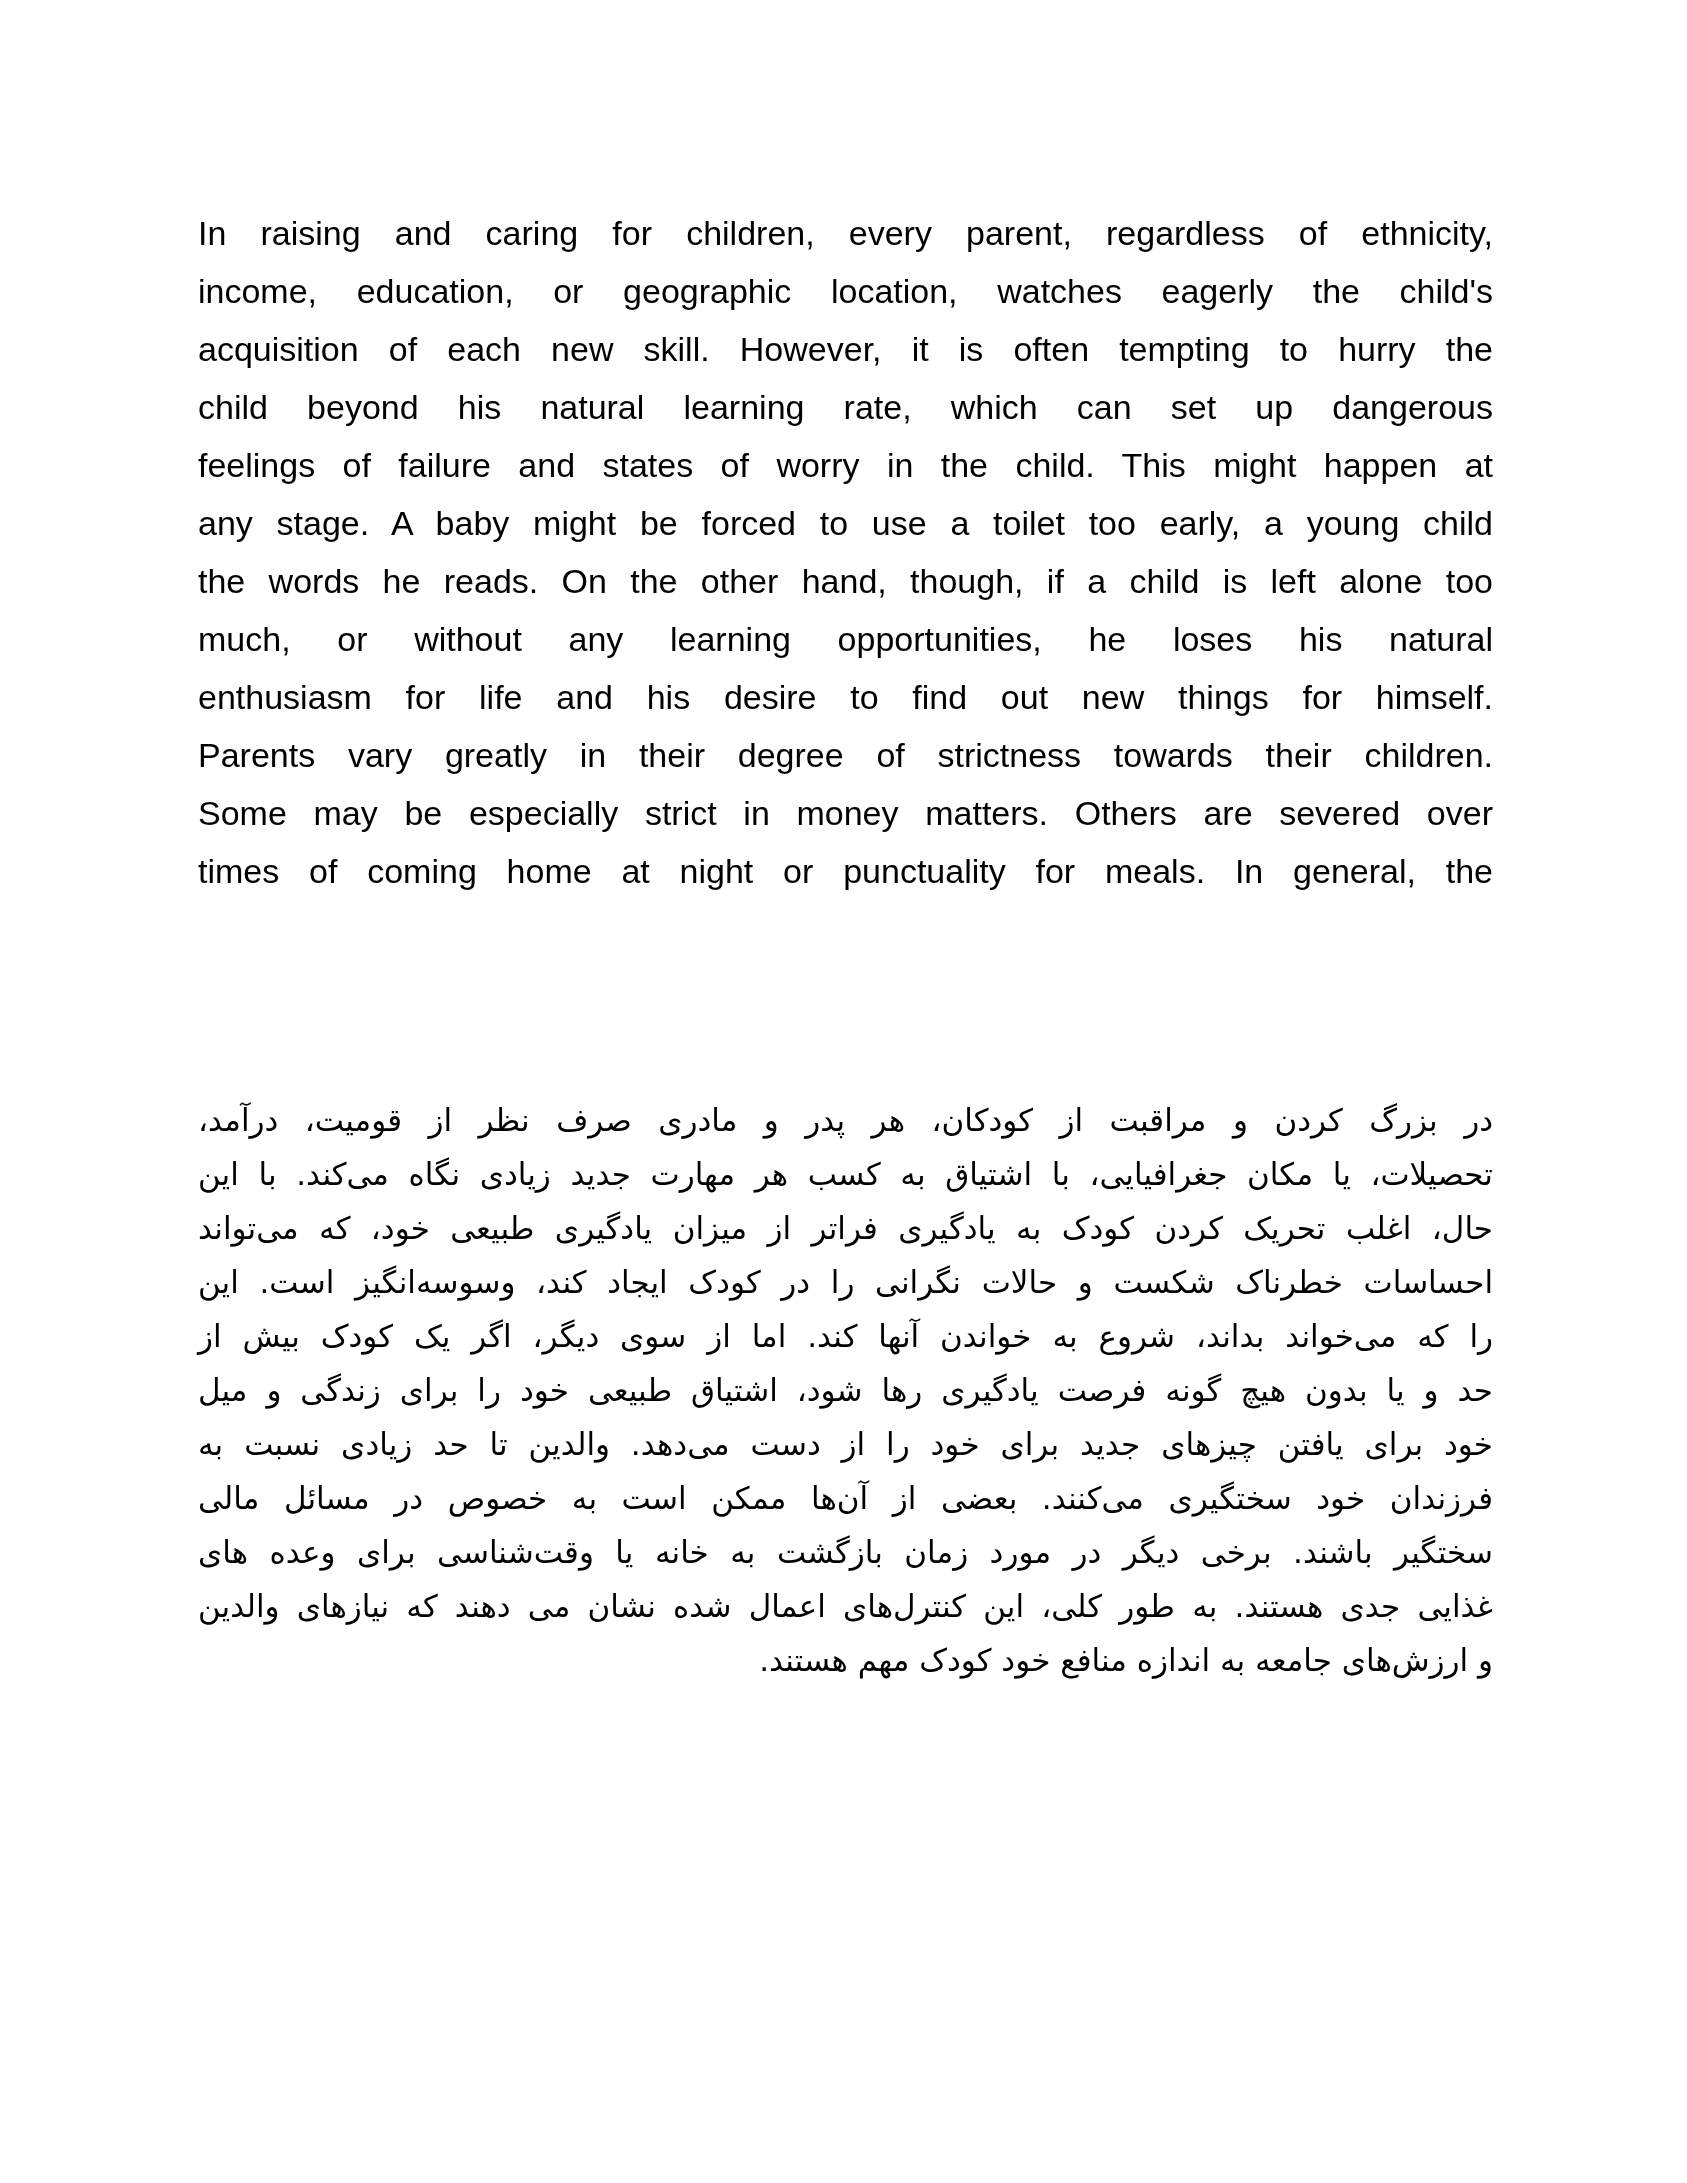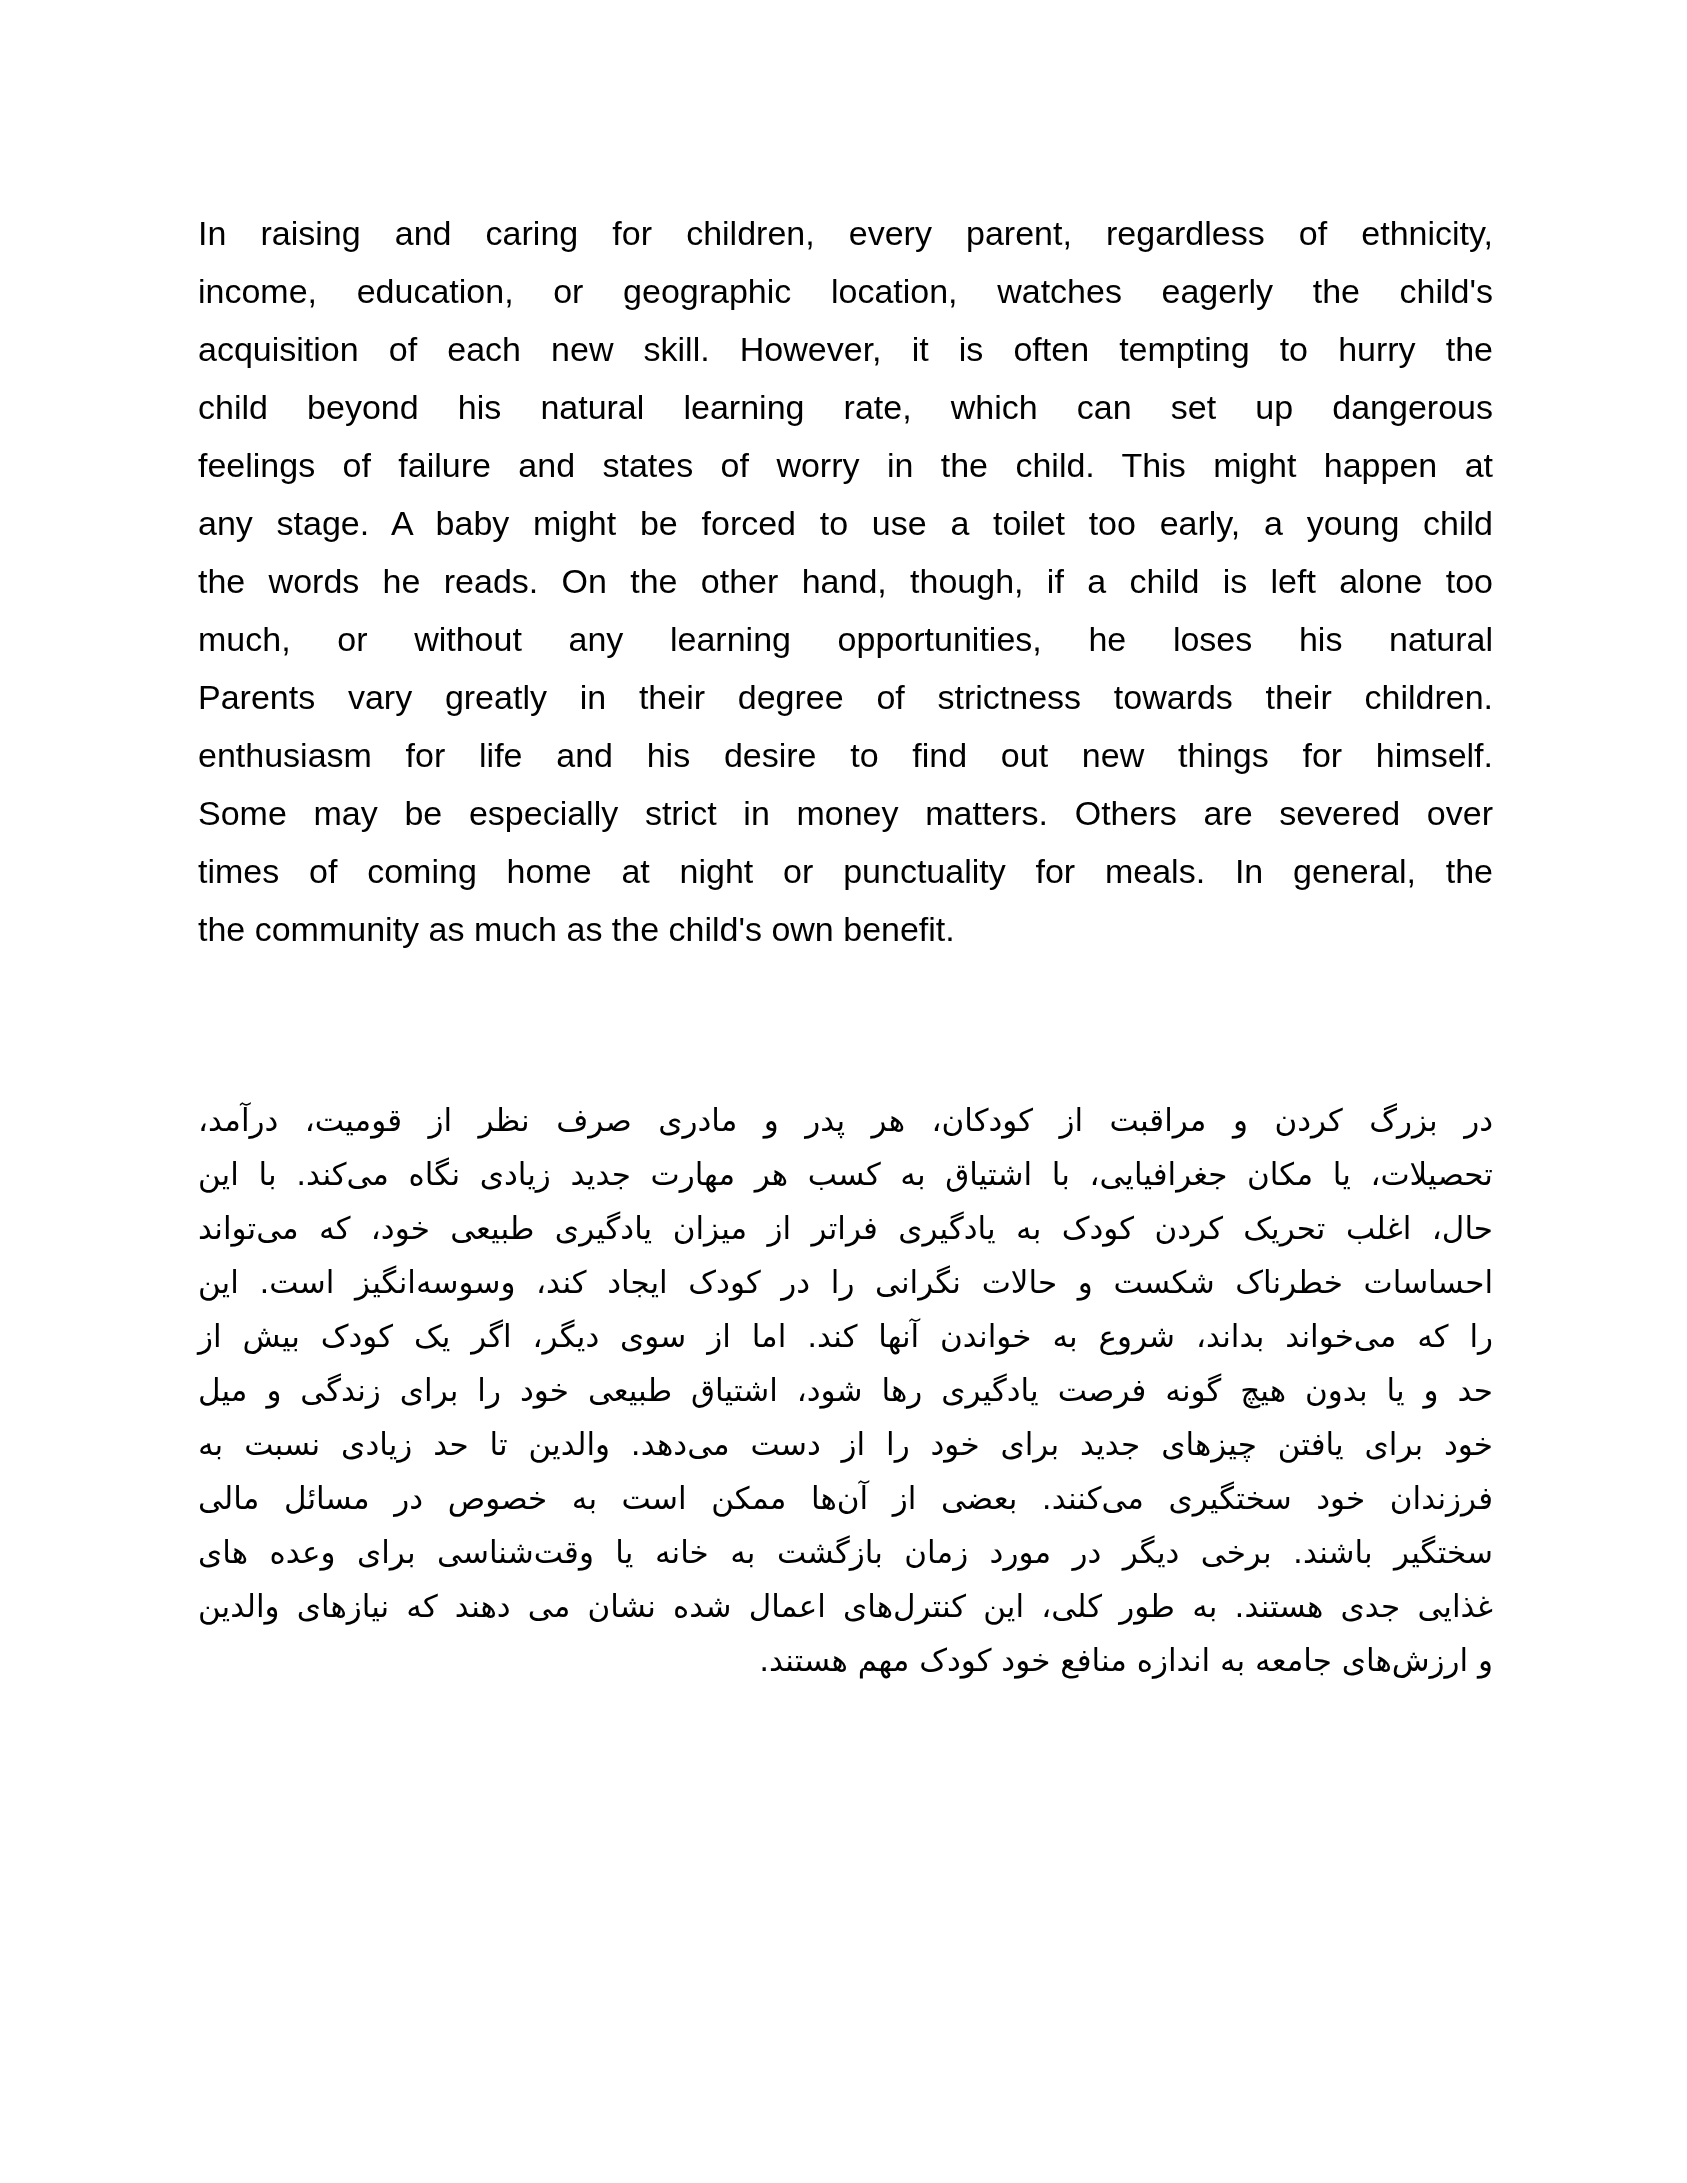--- a/index.html
+++ b/index.html
@@ -59,25 +59,24 @@
 
   <div class="textblock para-en" dir="ltr" lang="en">
       <div class="line">In raising and caring for children, every parent, regardless of ethnicity,</div>
       <div class="line">income, education, or geographic location, watches eagerly the child's</div>
       <div class="line">acquisition of each new skill. However, it is often tempting to hurry the</div>
       <div class="line">child beyond his natural learning rate, which can set up dangerous</div>
       <div class="line">feelings of failure and states of worry in the child. This might happen at</div>
       <div class="line">any stage. A baby might be forced to use a toilet too early, a young child</div>
       <div class="line">the words he reads. On the other hand, though, if a child is left alone too</div>
       <div class="line">much, or without any learning opportunities, he loses his natural</div>
+      <div class="line">enthusiasm for life and his desire to find out new things for himself.</div>
       <div class="line">Parents vary greatly in their degree of strictness towards their children.</div>
-      <div class="line">enthusiasm for life and his desire to find out new things for himself.</div>
       <div class="line">Some may be especially strict in money matters. Others are severed over</div>
       <div class="line">times of coming home at night or punctuality for meals. In general, the</div>
-      <div class="line last">the community as much as the child's own benefit.</div>
     </div>
 
   <div class="textblock para-fa" dir="rtl" lang="fa">
       <div class="line">در بزرگ کردن و مراقبت از کودکان، هر پدر و مادری صرف نظر از قومیت، درآمد،</div>
       <div class="line">تحصیلات، یا مکان جغرافیایی، با اشتیاق به کسب هر مهارت جدید زیادی نگاه می‌کند. با این</div>
       <div class="line">حال، اغلب تحریک کردن کودک به یادگیری فراتر از میزان یادگیری طبیعی خود، که می‌تواند</div>
       <div class="line">احساسات خطرناک شکست و حالات نگرانی را در کودک ایجاد کند، وسوسه‌انگیز است. این</div>
       <div class="line">را که می‌خواند بداند، شروع به خواندن آنها کند. اما از سوی دیگر، اگر یک کودک بیش از</div>
       <div class="line">حد و یا بدون هیچ گونه فرصت یادگیری رها شود، اشتیاق طبیعی خود را برای زندگی و میل</div>
       <div class="line">خود برای یافتن چیزهای جدید برای خود را از دست می‌دهد. والدین تا حد زیادی نسبت به</div>

